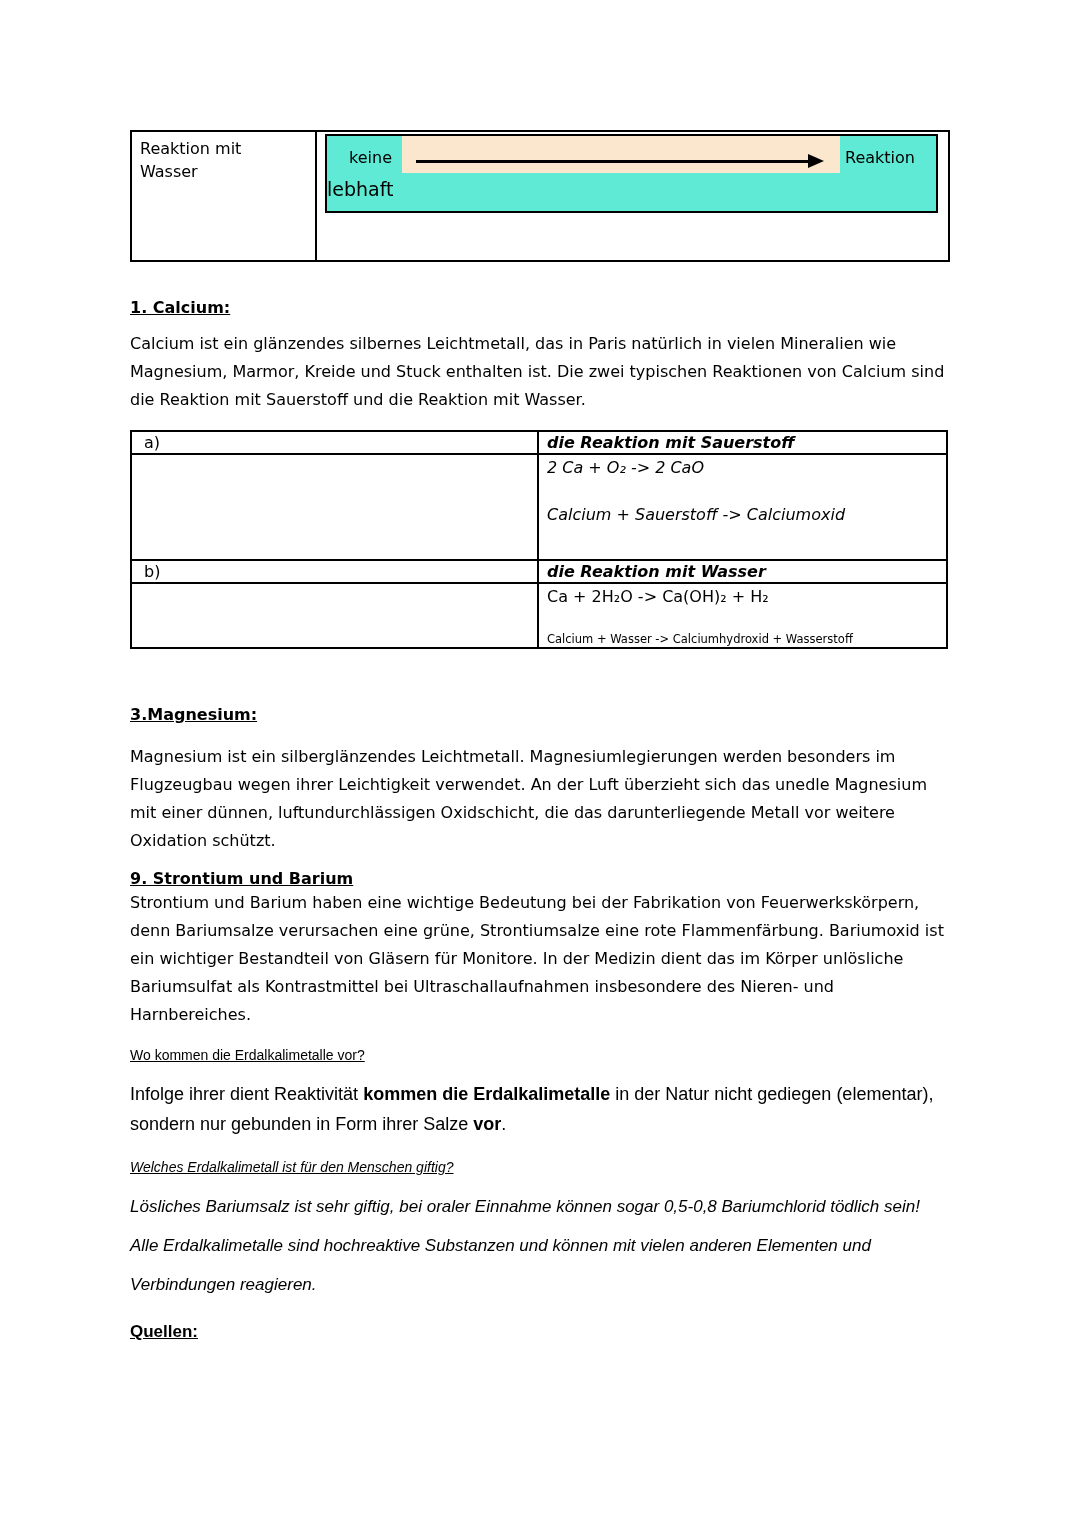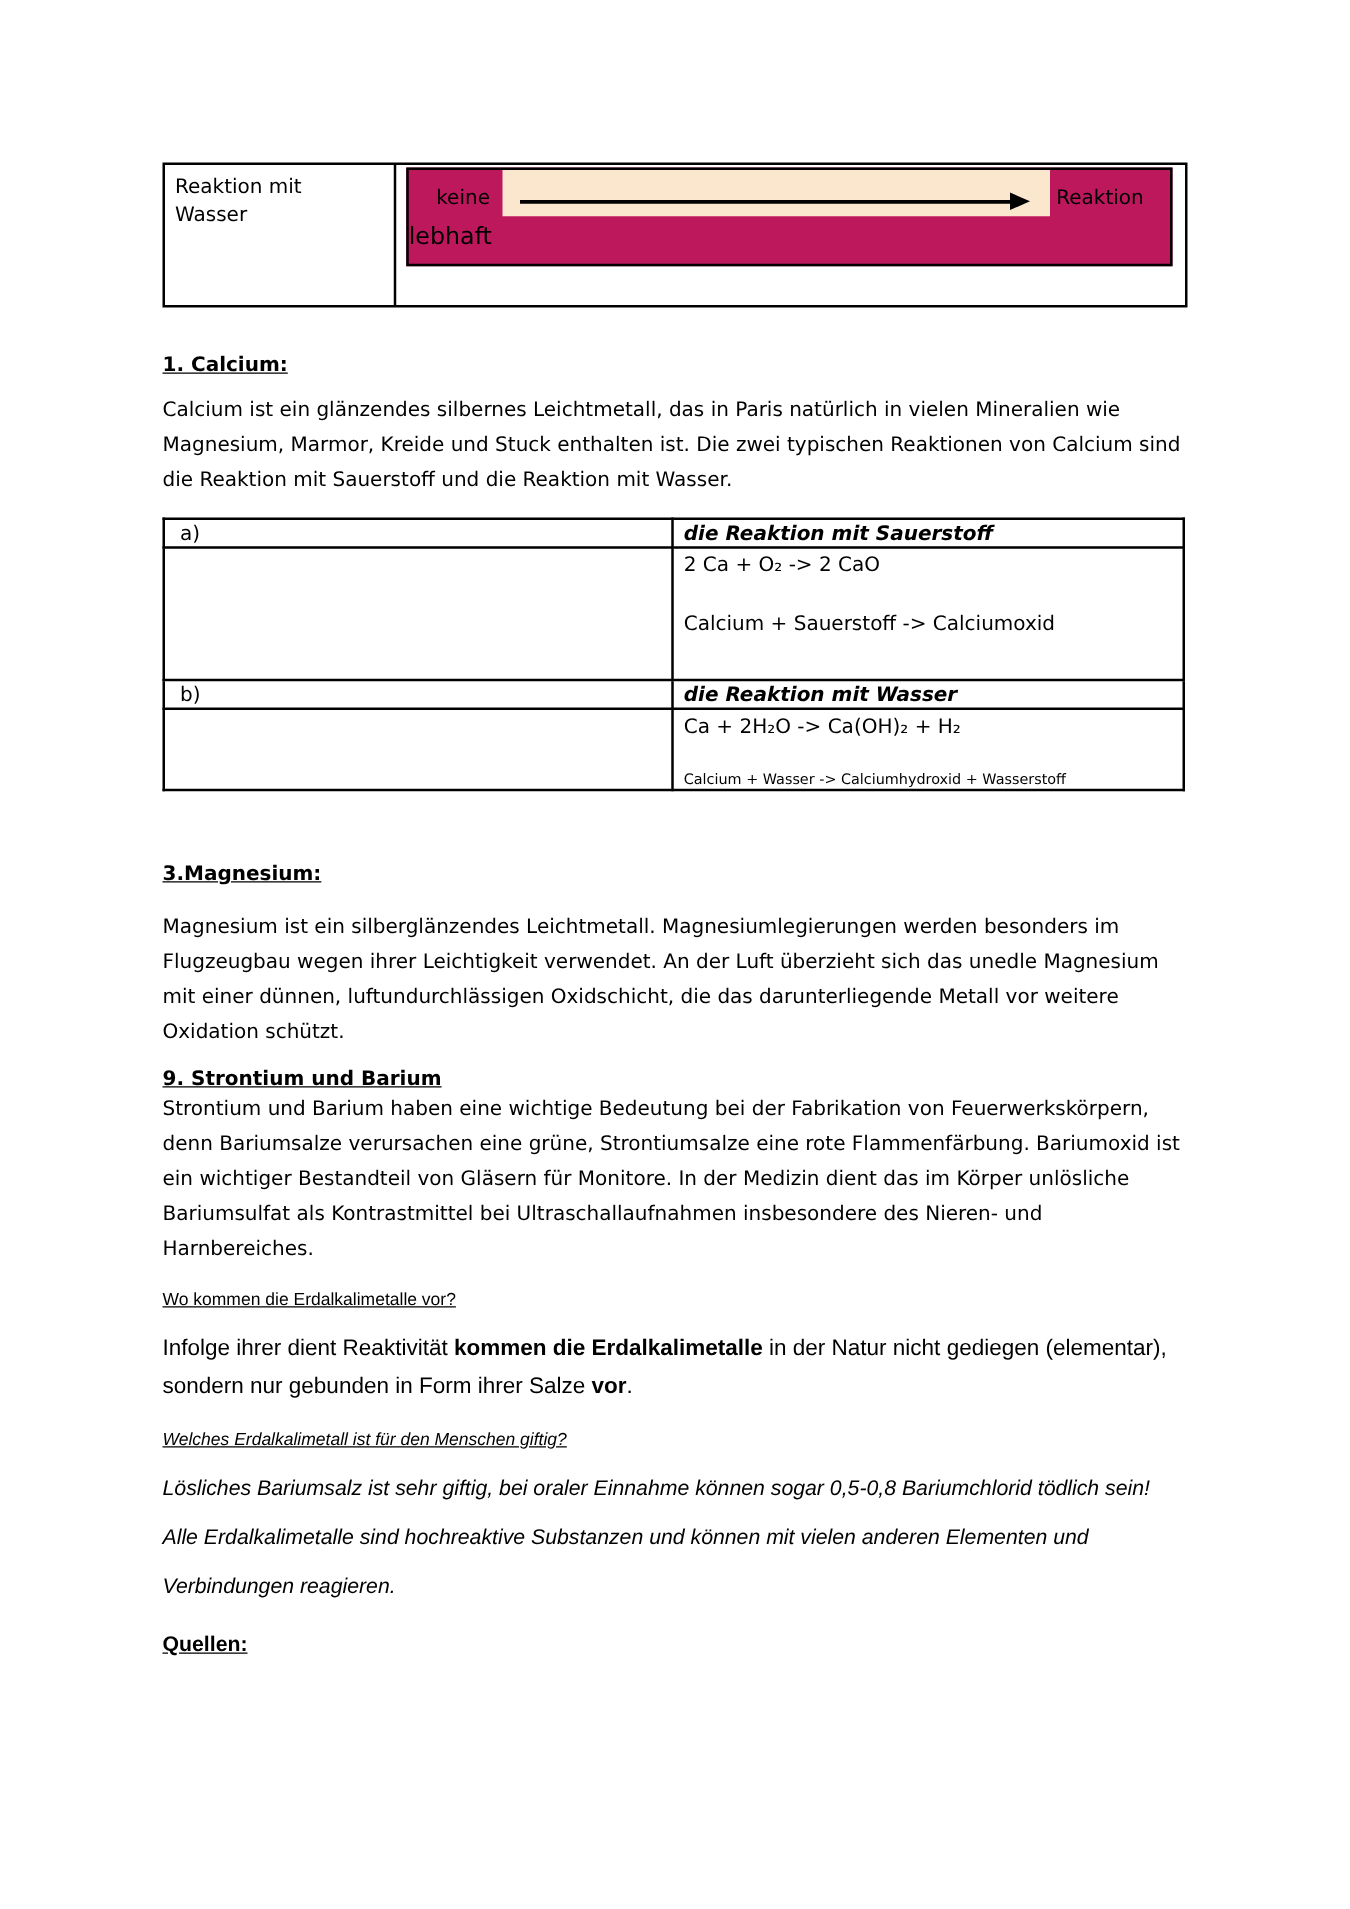--- a/index.html
+++ b/index.html
@@ -10,36 +10,36 @@
     color:#000;
     position:relative;
   }
   .content { margin-left:130px; width:820px; }
 
   
   .t1 {
     margin-top:130px;
     display:flex;
     border:2px solid #000;
-    height:116px;
+    height:132px;
     width:820px;
   }
   .t1-left {
     width:185px;
     border-right:2px solid #000;
     padding:5px 8px;
     font-size:16px;
     line-height:23px;
   }
   .t1-left span { display:block; max-width:118px; }
   .t1-right { flex:1; position:relative; }
   .t1-inner {
     position:absolute; left:8px; top:2px; right:10px; height:79px;
     border:2px solid #000;
-    background:#be185d;
+    background:#5eead4;
   }
   .band { position:absolute; left:75px; top:0; width:438px; height:37px; }
   .shaft { position:absolute; left:14px; top:24px; width:394px; height:3px; background:#000; }
   .head {
     position:absolute; left:406px; top:18px; width:0; height:0;
     border-top:7px solid transparent; border-bottom:7px solid transparent;
     border-left:16px solid #000;
   }
   .keine   { position:absolute; left:22px;  top:12px; font-size:16px; }
   .reaktion{ position:absolute; left:518px; top:12px; font-size:16px; }
@@ -68,21 +68,21 @@
   }
   table.t2 td {
     border:2px solid #000;
     vertical-align:top;
     font-size:16px;
   }
   td.c1 { width:407px; padding:0 0 0 12px; }
   td.c2 { padding:0 0 0 8px; }
   tr.hdr td { height:22px; line-height:21px; }
   td.title { font-weight:bold; font-style:italic; }
-  tr.row-a td { height:106px; }
+  tr.row-a td { height:106px;font-style:italic; }
   tr.row-b td { height:63px; }
   .eq { line-height:21px; padding-top:2px; }
   .word-a { margin-top:26px; line-height:21px; }
   .word-b { margin-top:25px; font-size:11.5px; line-height:15px; }
 
   
   .lower { font-family:"Liberation Sans", sans-serif; }
   .h-big {
     font-size:14px; font-weight:normal; text-decoration:underline;
     line-height:24px; font-family:"Liberation Sans", sans-serif;

